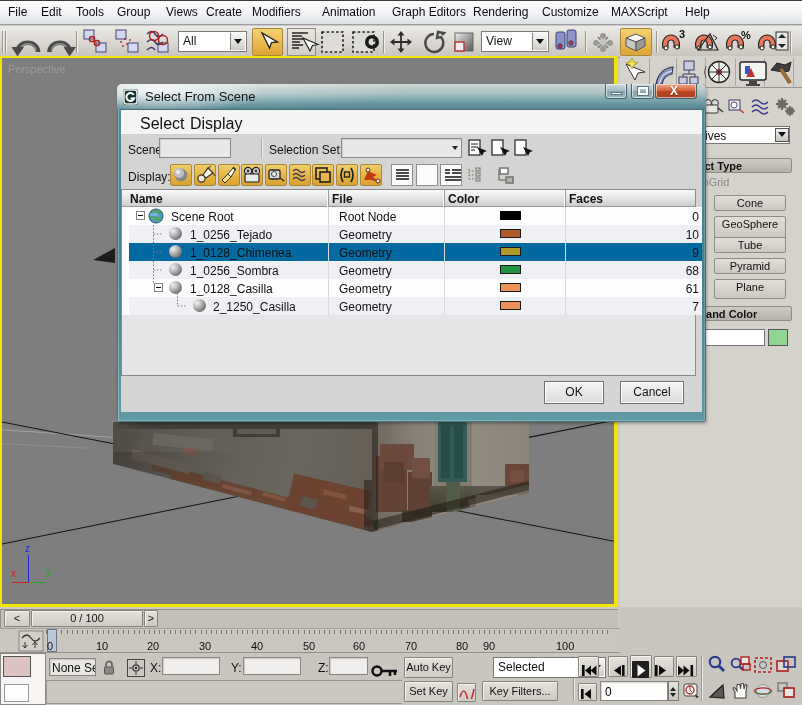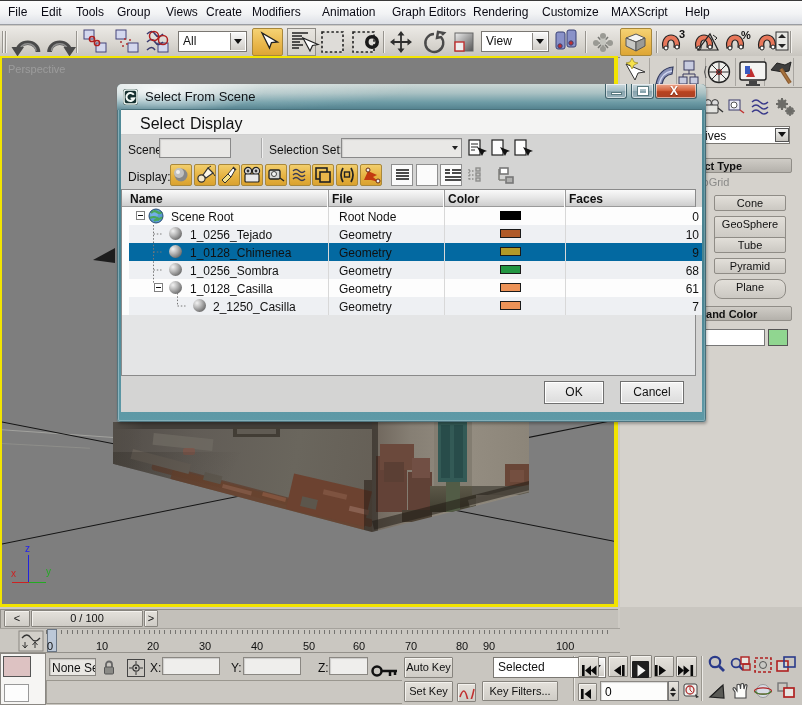--- a/index.html
+++ b/index.html
@@ -331,21 +331,21 @@
     <div class="abs" style="left:155px;top:72px;width:14px;height:14px;background:linear-gradient(#f2f2f0,#c8c5bf);border:1px solid #555;"></div>
     <div class="abs" style="left:158px;top:76px;border:4px solid transparent;border-top:5px solid #111;"></div>
     <div class="rollout" style="left:8px;top:102px;width:164px;height:15px;">
         <span style="position:absolute;left:51px;top:1px;">Object Type</span>
       </div>
     <div class="abs" style="left:66px;top:120px;font-size:11px;color:#8a8a88;">AutoGrid</div>
     <div class="cpbtn" style="left:94px;top:139px;width:72px;height:16px;line-height:15px;">Cone</div>
     <div class="cpbtn" style="left:94px;top:160px;width:72px;height:24px;line-height:15px;">GeoSphere</div>
     <div class="cpbtn" style="left:94px;top:181px;width:72px;height:16px;line-height:15px;">Tube</div>
     <div class="cpbtn" style="left:94px;top:202px;width:72px;height:16px;line-height:15px;">Pyramid</div>
-    <div class="cpbtn" style="left:94px;top:223px;width:72px;height:20px;line-height:15px;border-radius:8px;">Plane</div>
+    <div class="cpbtn" style="left:94px;top:223px;width:72px;height:20px;line-height:15px;">Plane</div>
     <div class="rollout" style="left:8px;top:250px;width:164px;height:15px;">
         <span style="position:absolute;left:44px;top:1px;">Name and Color</span>
       </div>
     <div class="abs" style="left:18px;top:273px;width:127px;height:17px;background:#fff;border:1px solid #777;"></div>
     <div class="abs" style="left:148px;top:273px;width:20px;height:17px;background:#90d690;border:1px solid #555;"></div>
   </div>
 
   <div class="abs" style="left:0;top:607px;width:802px;height:98px;background:#c9c6c0;"></div>
   <div id="timeslider" class="abs">
     <div class="abs" style="left:0px;top:2px;width:618px;height:19px;background:#c3c0ba;border-top:1px solid #918e88;border-left:1px solid #918e88;"></div>

